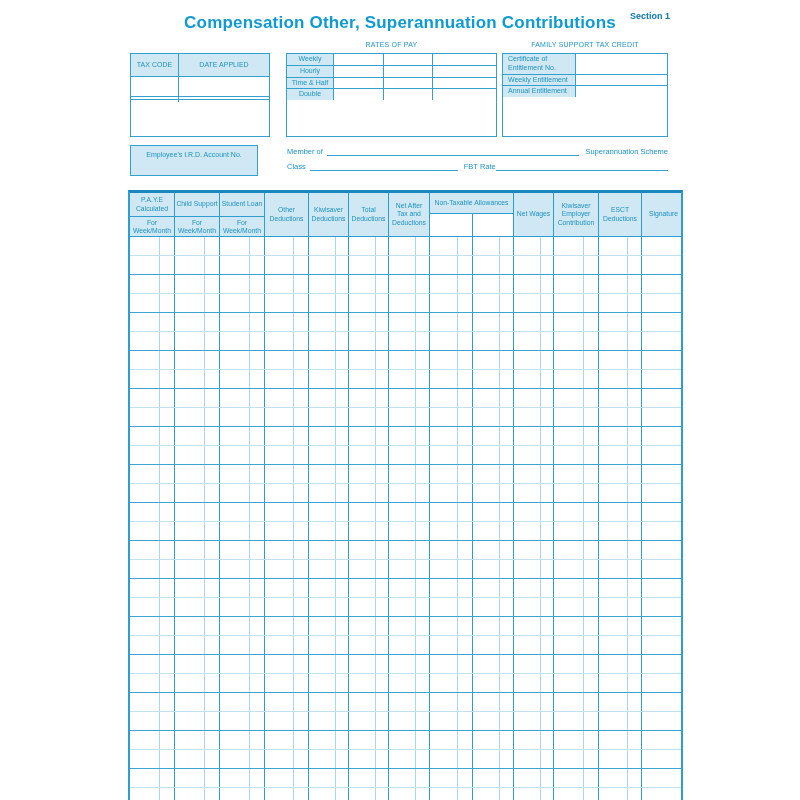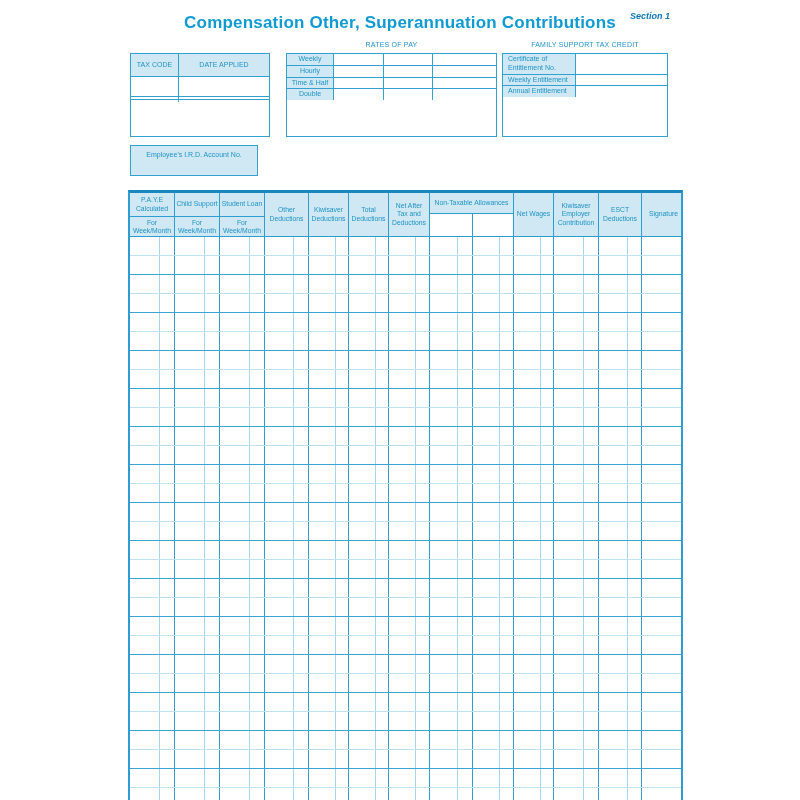--- a/index.html
+++ b/index.html
@@ -11,21 +11,21 @@
     -webkit-font-smoothing:antialiased;
   }
 
   
   .page-title {
     position:absolute; top:13px; left:0; width:800px; text-align:center;
     font-size:17px; font-weight:bold; letter-spacing:0.2px; color:#0f9ad2;
   }
   .section-label {
     position:absolute; top:11px; right:130px;
-    font-size:9px; font-weight:bold; font-style:italic; color:#0c76b4;
+    font-size:9px; font-weight:bold; color:#0c76b4;
   }
 
   
   .box-title { position:absolute; font-size:7px; color:#2193c6; text-align:center; letter-spacing:0.2px; }
   .mini { position:absolute; border:1.5px solid #33a0cf; background:#ffffff; }
   .mini .mrow { display:flex; border-bottom:1px solid #33a0cf; }
   .mini .mrow:last-child { border-bottom:none; }
   .mini .mcell { border-right:1px solid #33a0cf; display:flex; align-items:center; justify-content:center;
                  text-align:center; font-size:7px; color:#2193c6; line-height:1.25; padding:1px 2px; }
   .mini .mcell:last-child { border-right:none; }
@@ -152,20 +152,31 @@
         <div class="mcell" style="flex: 1 1 0%;"></div>
       </div>
       <div class="mrow" style="flex: 1 1 0%;">
         <div class="mcell shade" style="width: 73px; justify-content: flex-start; text-align: left; padding-left: 5px;">Annual Entitlement</div>
         <div class="mcell" style="flex: 1 1 0%;"></div>
       </div>
     </div>
 
   <div class="ird-box">Employee's I.R.D. Account No.</div>
 
+  <div class="fline" id="fline1">
+    <span class="lbl">Member of</span>
+    <span class="rule"></span>
+    <span class="lbl after">Superannuation Scheme</span>
+  </div>
+  <div class="fline" id="fline2">
+    <span class="lbl">Class</span>
+    <span class="rule fixed" style="width:148px;"></span>
+    <span class="lbl after">FBT Rate</span>
+    <span class="rule"></span>
+  </div>
 
   <div class="main-table">
     <div class="mt-header">
         <div class="hcol" style="width: 45px; flex: 0 0 45px;">
           <div class="hlabel">P.A.Y.E Calculated</div>
           <div class="hsub">For Week/Month</div>
         </div>
         <div class="hcol" style="width: 45px; flex: 0 0 45px;">
           <div class="hlabel">Child Support</div>
           <div class="hsub">For Week/Month</div>

